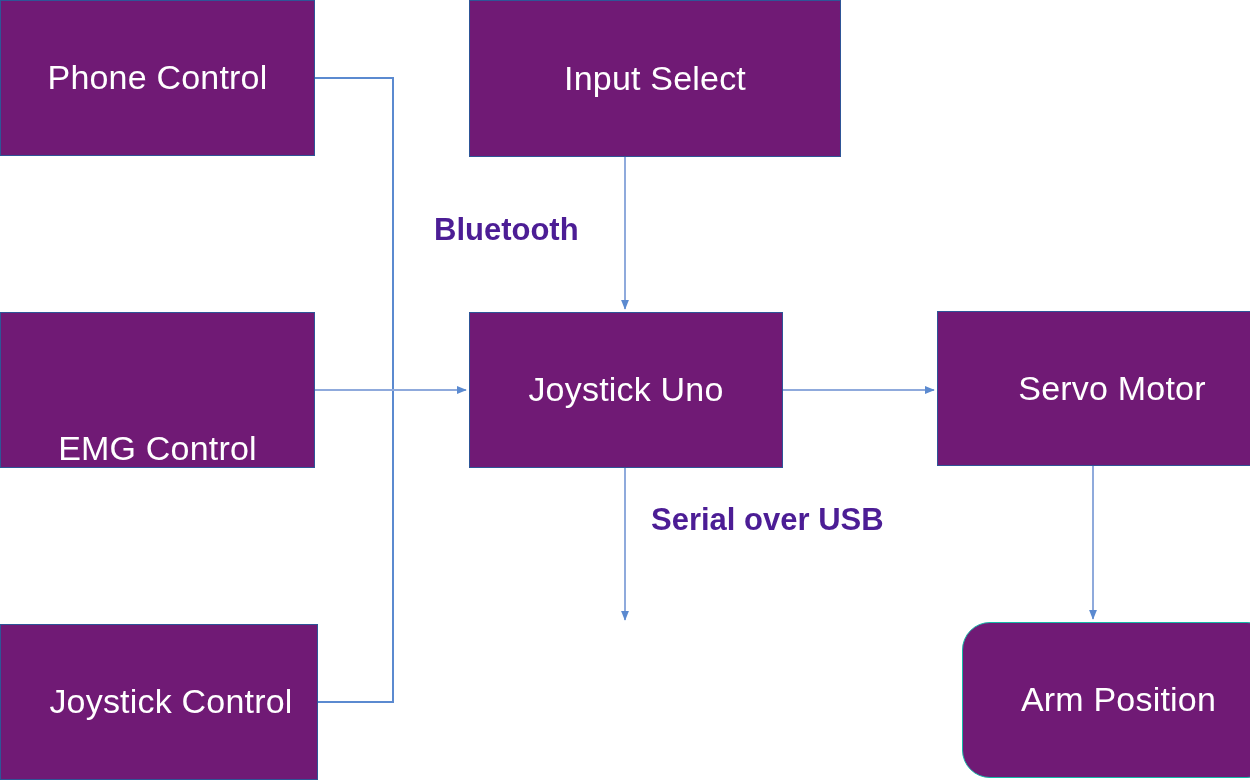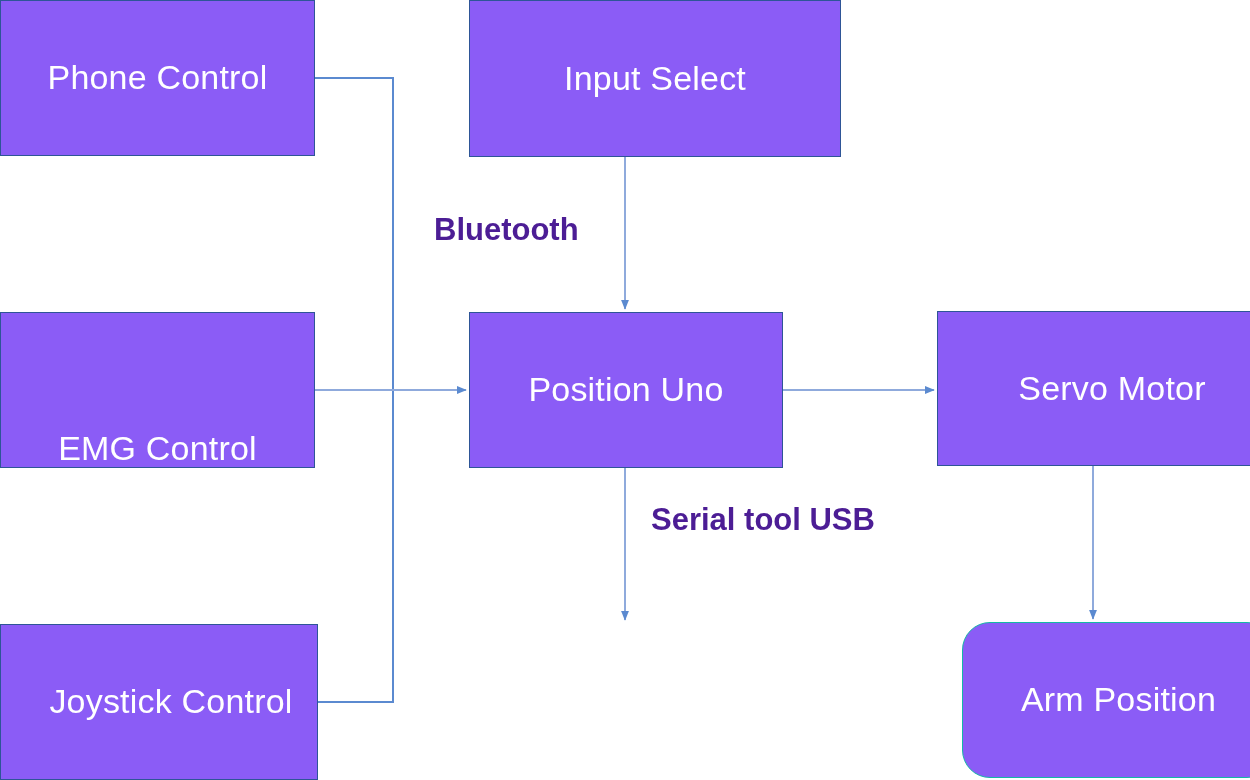--- a/index.html
+++ b/index.html
@@ -12,21 +12,21 @@
     position: relative;
     width: 1250px;
     height: 780px;
     background: #ffffff;
     overflow: hidden;
     font-family: "Liberation Sans", "DejaVu Sans", sans-serif;
   }
   .node {
     position: absolute;
     box-sizing: border-box;
-    background: #8b5cf6;
+    background: #701a75;
     border: 1px solid #2E5597;
     display: flex;
     align-items: center;
     justify-content: center;
     color: #ffffff;
     font-size: 34px;
     font-weight: 400;
     letter-spacing: 0.2px;
     line-height: 1.1;
     white-space: nowrap;
@@ -90,33 +90,33 @@
 
   <div class="node" style="left:469px; top:0px; width:372px; height:157px;">
     <span class="node-label">Input Select</span>
   </div>
 
   <div class="node" style="left:0px; top:312px; width:315px; height:156px;align-items:flex-end;">
     <span class="node-label">EMG Control</span>
   </div>
 
   <div class="node" style="left:469px; top:312px; width:314px; height:156px;">
-    <span class="node-label">Position Uno</span>
+    <span class="node-label">Joystick Uno</span>
   </div>
 
   <div class="node" style="left:937px; top:311px; width:342px; height:155px;padding-left:8px;">
     <span class="node-label">Servo Motor</span>
   </div>
 
   <div class="node" style="left:0px; top:624px; width:318px; height:156px;padding-left:24px;">
     <span class="node-label">Joystick Control</span>
   </div>
 
 
   <div class="node rounded" style="left:937px; top:622px; width:313px; height:156px;">
     <span class="node-label">Arm Position</span>
   </div>
 
   <div class="edge-label" style="left:434px; top:212px;">Bluetooth</div>
 
-  <div class="edge-label" style="left:651px; top:502px;">Serial tool USB</div>
+  <div class="edge-label" style="left:651px; top:502px;">Serial over USB</div>
 
 </div>
 
 </body></html>

